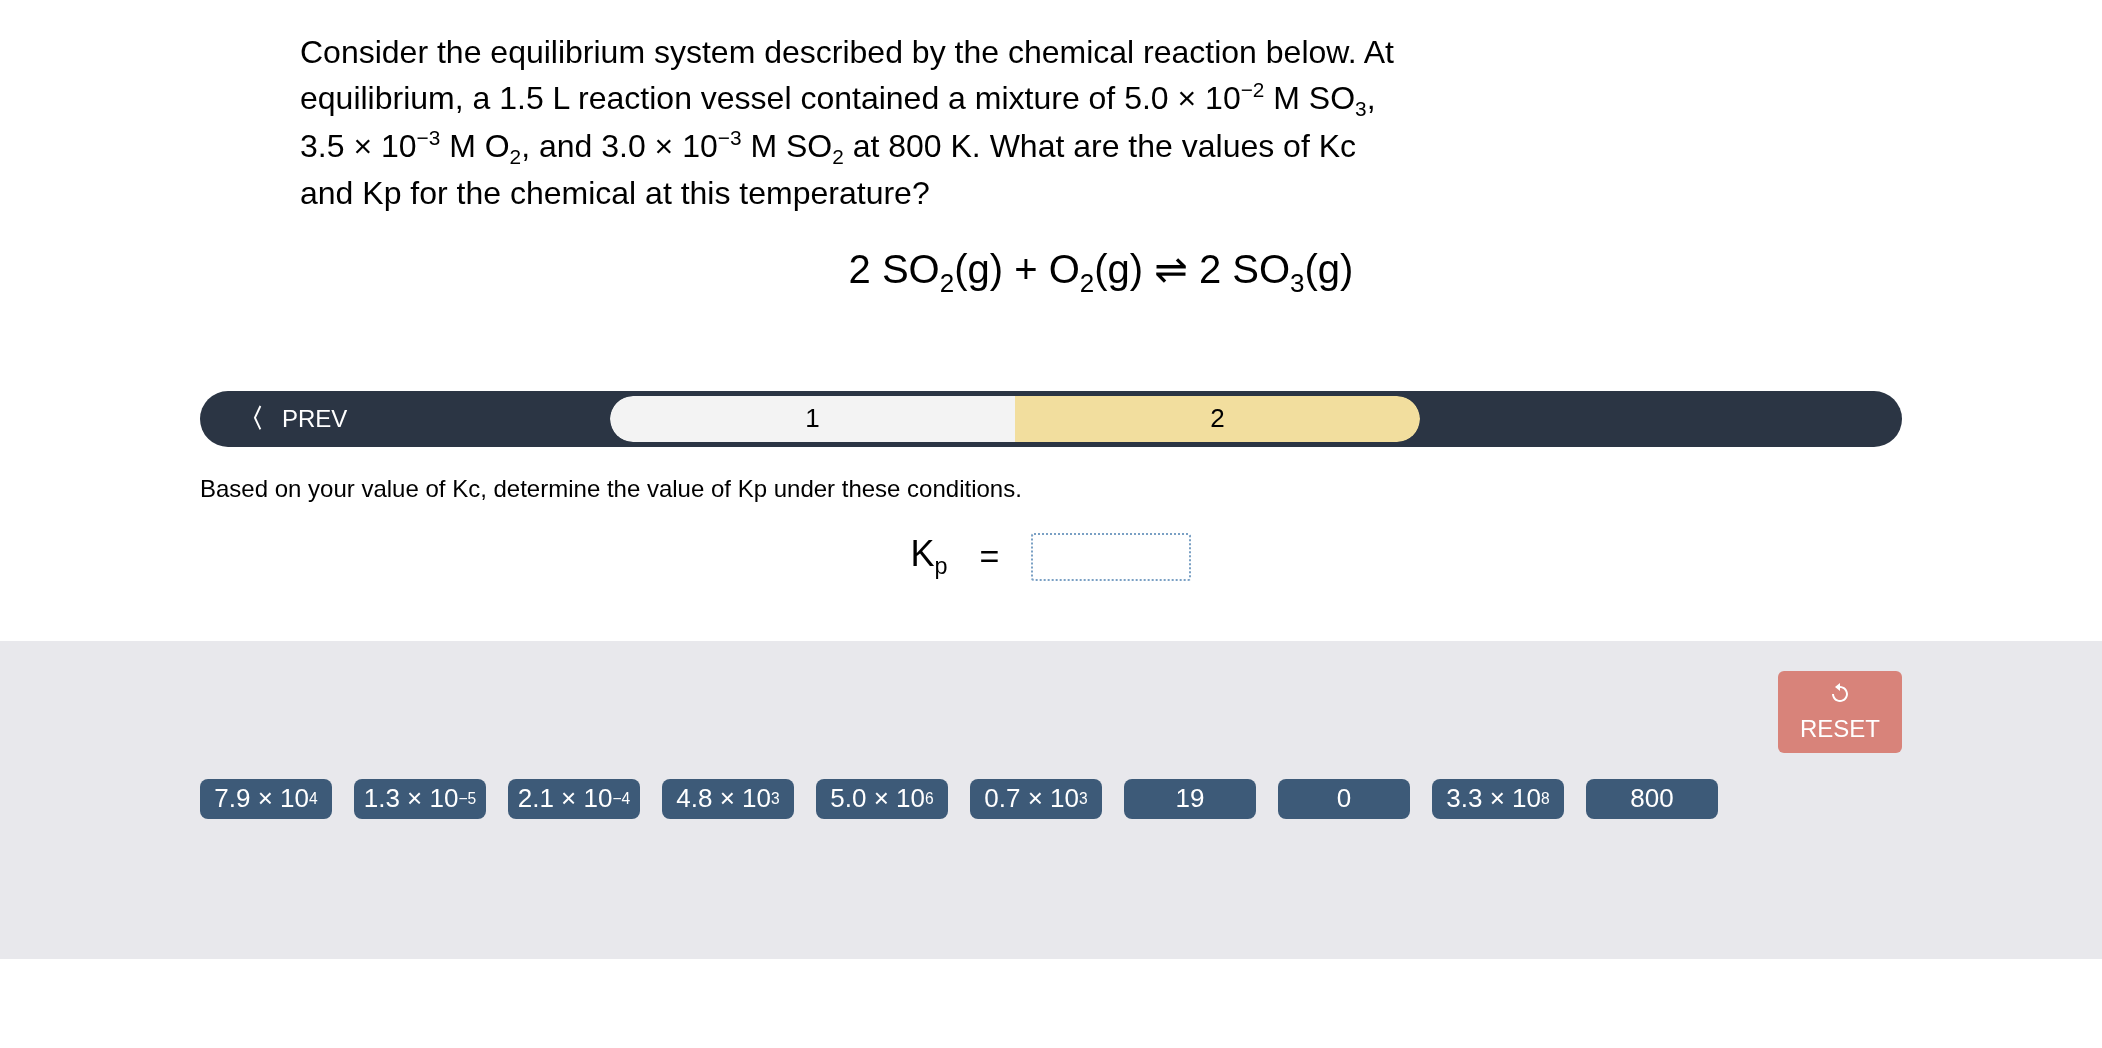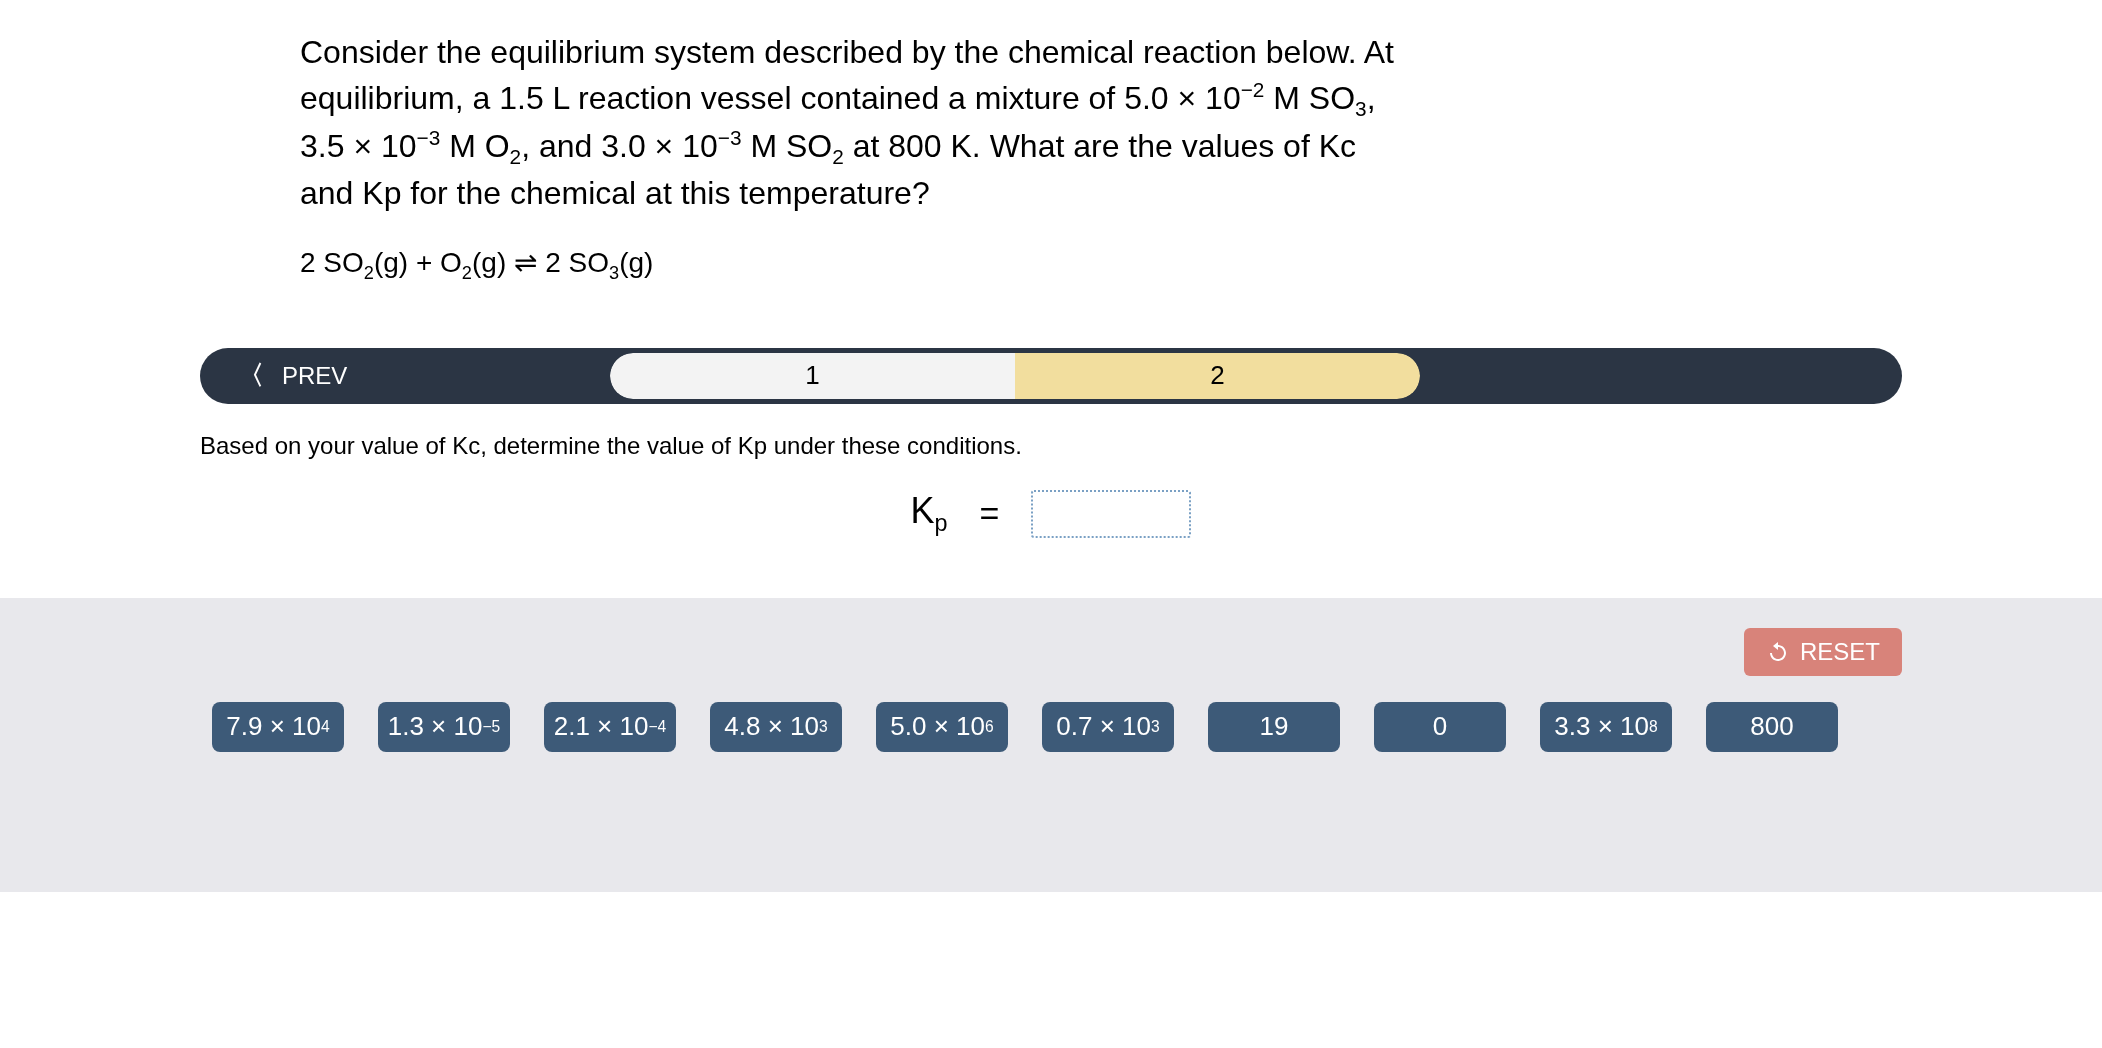--- a/index.html
+++ b/index.html
@@ -15,22 +15,23 @@
   }
   .question-text {
     font-size: 32px;
     line-height: 1.4;
     color: #000;
     max-width: 1420px;
   }
   sup { font-size: 0.65em; vertical-align: super; }
   sub { font-size: 0.65em; vertical-align: sub; }
   .equation {
-    font-size: 28px;
-    margin: 30px auto 24px;
+    font-size: 40px;
+    text-align: center;
+    margin: 30px auto 52px;
   }
   .nav-bar {
     display: flex;
     align-items: center;
     margin: 0 200px 28px 200px;
     height: 56px;
     background: #2b3544;
     border-radius: 28px;
     position: relative;
   }
@@ -101,39 +102,39 @@
   .reset-btn {
     background: #d8837a;
     color: #fff;
     font-size: 24px;
     padding: 10px 22px;
     border-radius: 6px;
     display: flex;
     align-items: center;
     gap: 10px;
     border: none;
+    flex-direction: column;
   }
   .reset-btn svg { width: 24px; height: 24px; }
   .tile-grid {
     display: flex;
     flex-wrap: wrap;
     gap: 22px;
   }
   .tile {
     background: #3d5a78;
     color: #fff;
     font-size: 26px;
     width: 132px;
-    height: 50px;
+    height: 40px;
     border-radius: 8px;
     display: flex;
     align-items: center;
     justify-content: center;
     border: none;
-    margin-left: 12px;
   }
   .tile sup { font-size: 0.6em; }
 </style>
 </head>
 <body>
 
 <div class="content-area">
   <div class="question-text">
     <span>Consider the equilibrium system described by the chemical reaction below. At</span><br>
     <span>equilibrium, a 1.5 L reaction vessel contained a mixture of 5.0 × 10</span><sup>−2</sup><span> M SO</span><sub>3</sub><span>,</span><br>

